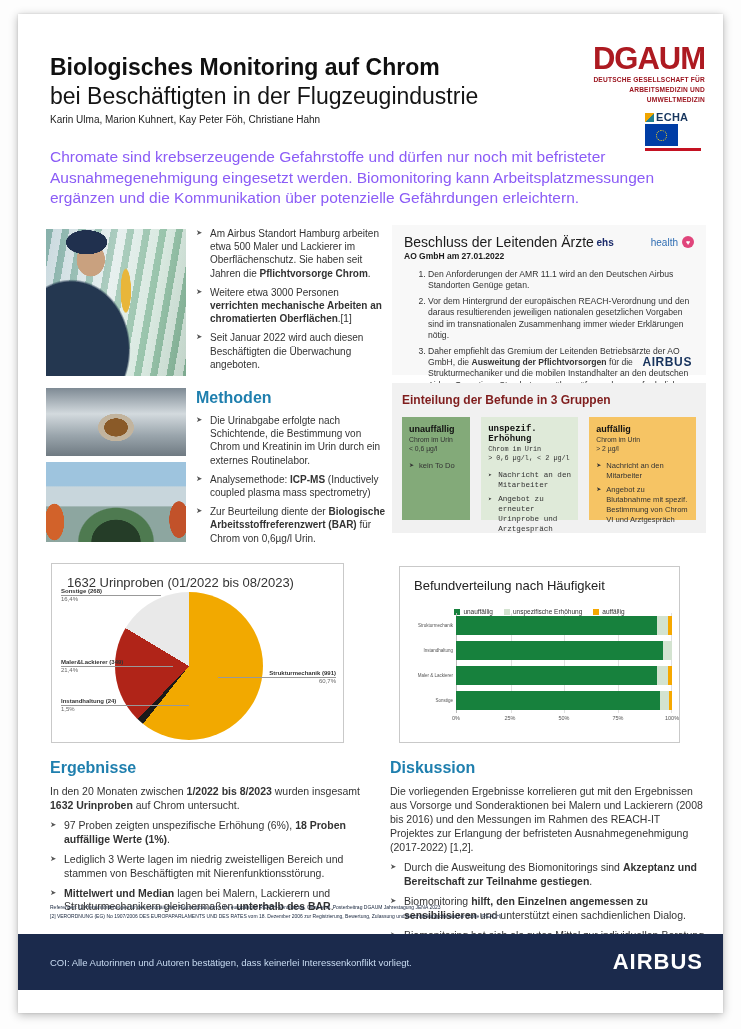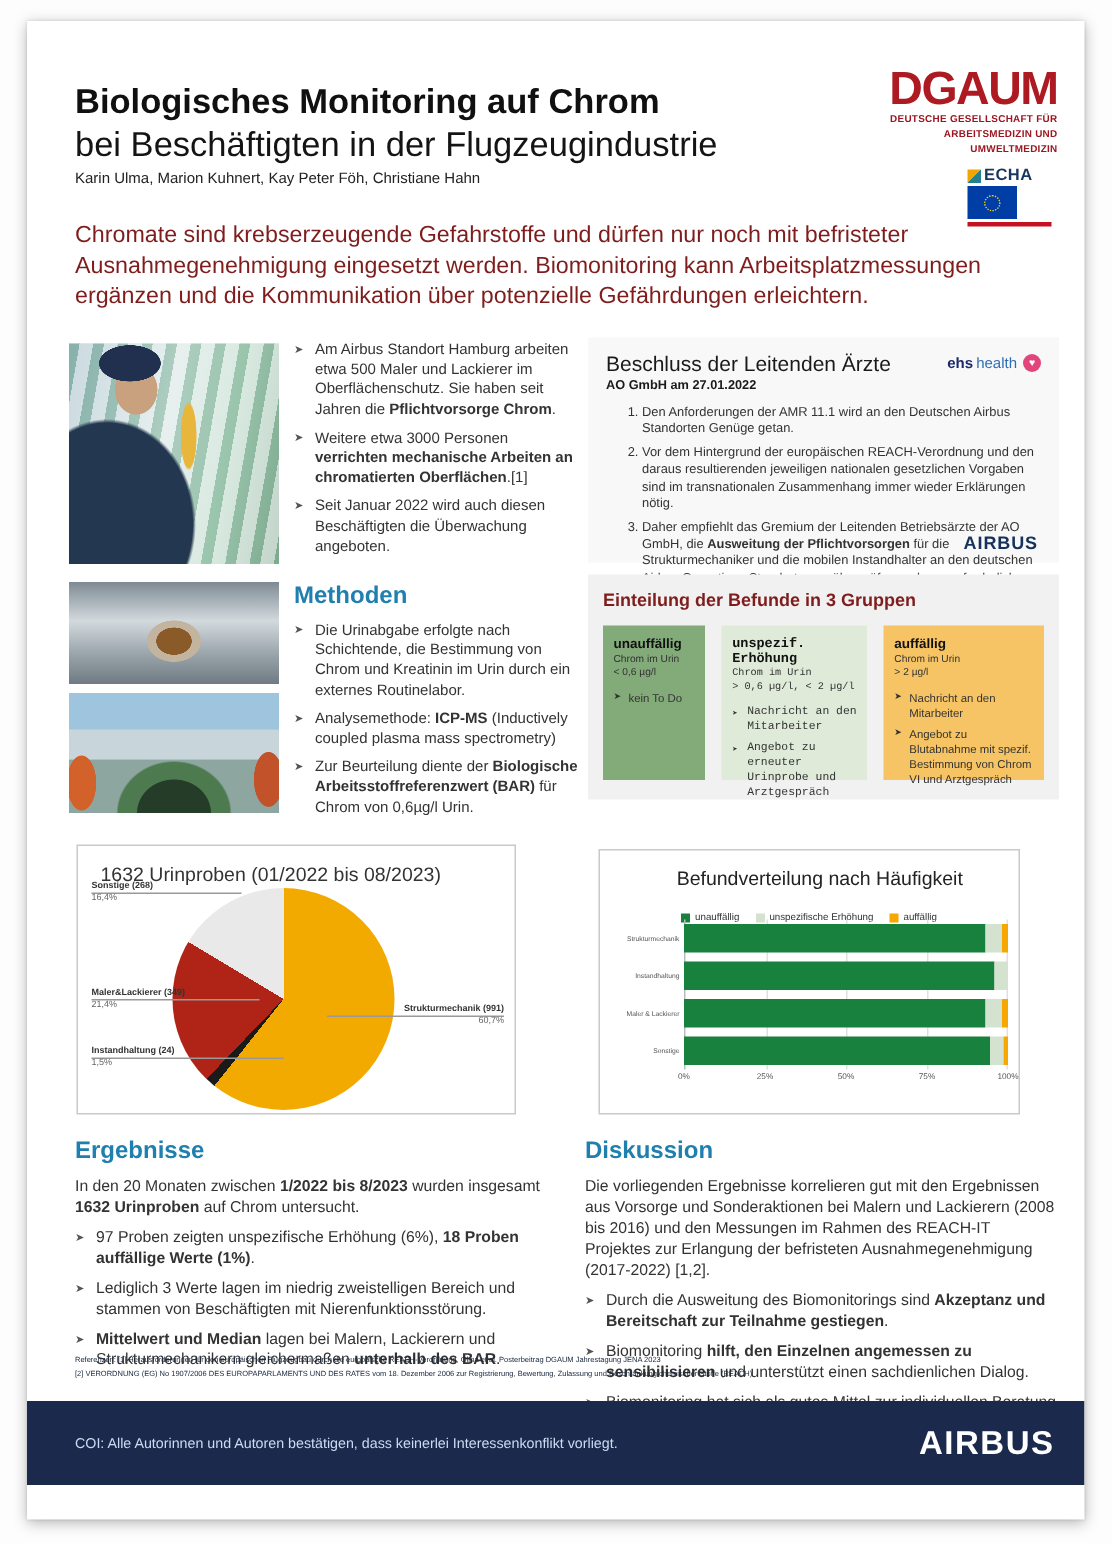--- a/index.html
+++ b/index.html
@@ -15,21 +15,21 @@
   .dgaum { position:absolute; right:18px; top:30px; width:130px; text-align:right; }
   .dgaum-name { font-size:31px; font-weight:800; letter-spacing:-1px; line-height:.95; }
   .dgaum-sub { font-size:6.6px; font-weight:bold; color:#9c1620; letter-spacing:.2px; line-height:1.45; margin-top:2px; }
   .echa { position:absolute; right:18px; top:97px; width:60px; }
   .echa-top { display:flex; align-items:center; gap:2px; justify-content:flex-start; }
   .echa-ico { width:9px; height:9px; background:linear-gradient(135deg,#f0a500 50%,#25808f 50%); }
   .echa-name { font-size:11px; font-weight:bold; color:#17365e; letter-spacing:.3px; }
   .eu-flag { width:33px; height:22px; background:#003da5; margin-top:1px; display:flex; align-items:center; justify-content:center; }
   .eu-stars { width:11px; height:11px; border:1.4px dotted #ffd617; border-radius:50%; }
   .echa-bar { width:56px; height:2.5px; background:#c41222; margin-top:2px; }
-  .intro { position:absolute; left:32px; top:133px; width:648px; font-size:15.5px; line-height:1.33; color:#7f1d1d; }
+  .intro { position:absolute; left:32px; top:133px; width:648px; font-size:15.5px; line-height:1.33; color:#8b5cf6; }
 
   
   .photo { position:absolute; left:28px; width:140px; }
   .photo1 { top:215px; height:147px;
     background:
       radial-gradient(34px 20px at 29% 9%, #20304e 0 60%, transparent 61%),
       radial-gradient(24px 28px at 32% 21%, #c9a17f 0 58%, transparent 60%),
       radial-gradient(9px 38px at 57% 42%, #e8b63a 0 55%, transparent 60%),
       radial-gradient(110px 130px at 18% 82%, #243750 0 52%, transparent 54%),
       repeating-linear-gradient(100deg, rgba(90,160,120,.35) 0 7px, rgba(245,250,248,.5) 7px 16px),
@@ -55,21 +55,21 @@
   .blist li::before { content:"➤"; position:absolute; left:0; top:1px; font-size:7.5px; color:#555; }
   .col-hintergrund { position:absolute; left:178px; top:213px; width:192px; }
   .col-methoden  { position:absolute; left:178px; top:375px; width:192px; }
 
   
   .beschluss { position:absolute; left:374px; top:211px; width:314px; height:150px; background:#f8f8f8; padding:9px 12px; }
   .b-head { font-size:14px; color:#1a1a1a; }
   .b-sub { font-size:8.5px; font-weight:bold; color:#1a1a1a; margin-top:1px; }
   .ehs { position:absolute; right:12px; top:11px; font-size:10px; display:flex; align-items:center; gap:2px; }
   .ehs-bold { font-weight:bold; color:#1a2a6a; }
-  .ehs-light { color:#2f6db3; }
+  .ehs-light { color:#2f6db3;margin-left:35px; }
   .ehs-heart { width:12px; height:12px; border-radius:50%; background:#e0457b; color:#fff; font-size:7px;
                display:inline-flex; align-items:center; justify-content:center; margin-left:2px; }
   .b-list { margin:8px 0 0 0; padding-left:24px; font-size:8.6px; line-height:1.33; color:#333; }
   .b-list li { margin-bottom:4px; }
   .airbus-small { position:absolute; right:14px; bottom:6px; font-size:12px; font-weight:bold; color:#16325c; letter-spacing:.6px; }
 
   
   .einteilung { position:absolute; left:374px; top:369px; width:314px; height:150px; background:#f1f1f1; padding:10px 10px; }
   .e-head { font-size:12px; font-weight:bold; color:#7f1d1d; }
   .e-boxes { display:flex; gap:11px; margin-top:10px; }
@@ -87,21 +87,21 @@
   .plabel { position:absolute; font-size:6px; color:#333; }
   .plabel .nm { display:block; font-weight:bold; border-bottom:1px solid #999; padding-bottom:1px; }
   .plabel .pc { color:#666; }
   .lbl-sonstige { left:9px; top:24px; width:100px; }
   .lbl-maler { left:9px; top:95px; width:112px; }
   .lbl-instand { left:9px; top:134px; width:128px; }
   .lbl-struktur { left:166px; top:106px; width:118px; text-align:right; }
 
   
   .barbox { position:absolute; left:381px; top:552px; width:281px; height:177px; border:1px solid #c9c9c9; background:#fff; }
-  .bar-title { font-size:13px; color:#222; margin:11px 0 15px 14px;text-align:center; }
+  .bar-title { font-size:13px; color:#222; margin:11px 0 15px 14px; }
   .legend { display:flex; justify-content:center; gap:11px; font-size:6.5px; color:#333; align-items:center; }
   .lg-sq { width:6px; height:6px; display:inline-block; margin-right:3px; }
   .legend .li { display:flex; align-items:center; }
   .plot { position:absolute; left:12px; top:46px; width:262px; height:114px; }
   .grid { position:absolute; left:44px; top:0; width:216px; height:100px; border-left:1px solid #bbb;
           background-image:linear-gradient(#e0e0e0,#e0e0e0),linear-gradient(#e0e0e0,#e0e0e0),linear-gradient(#e0e0e0,#e0e0e0),linear-gradient(#e0e0e0,#e0e0e0);
           background-size:1px 100%; background-repeat:no-repeat; background-position:25% 0,50% 0,75% 0,100% 0; }
   .rows { position:absolute; left:0; top:0; width:260px; height:100px; display:flex; flex-direction:column; justify-content:space-between; padding:3px 0; }
   .brow { display:flex; align-items:center; height:19px; }
   .blabel { width:44px; font-size:4.5px; color:#555; text-align:right; padding-right:3px; }

